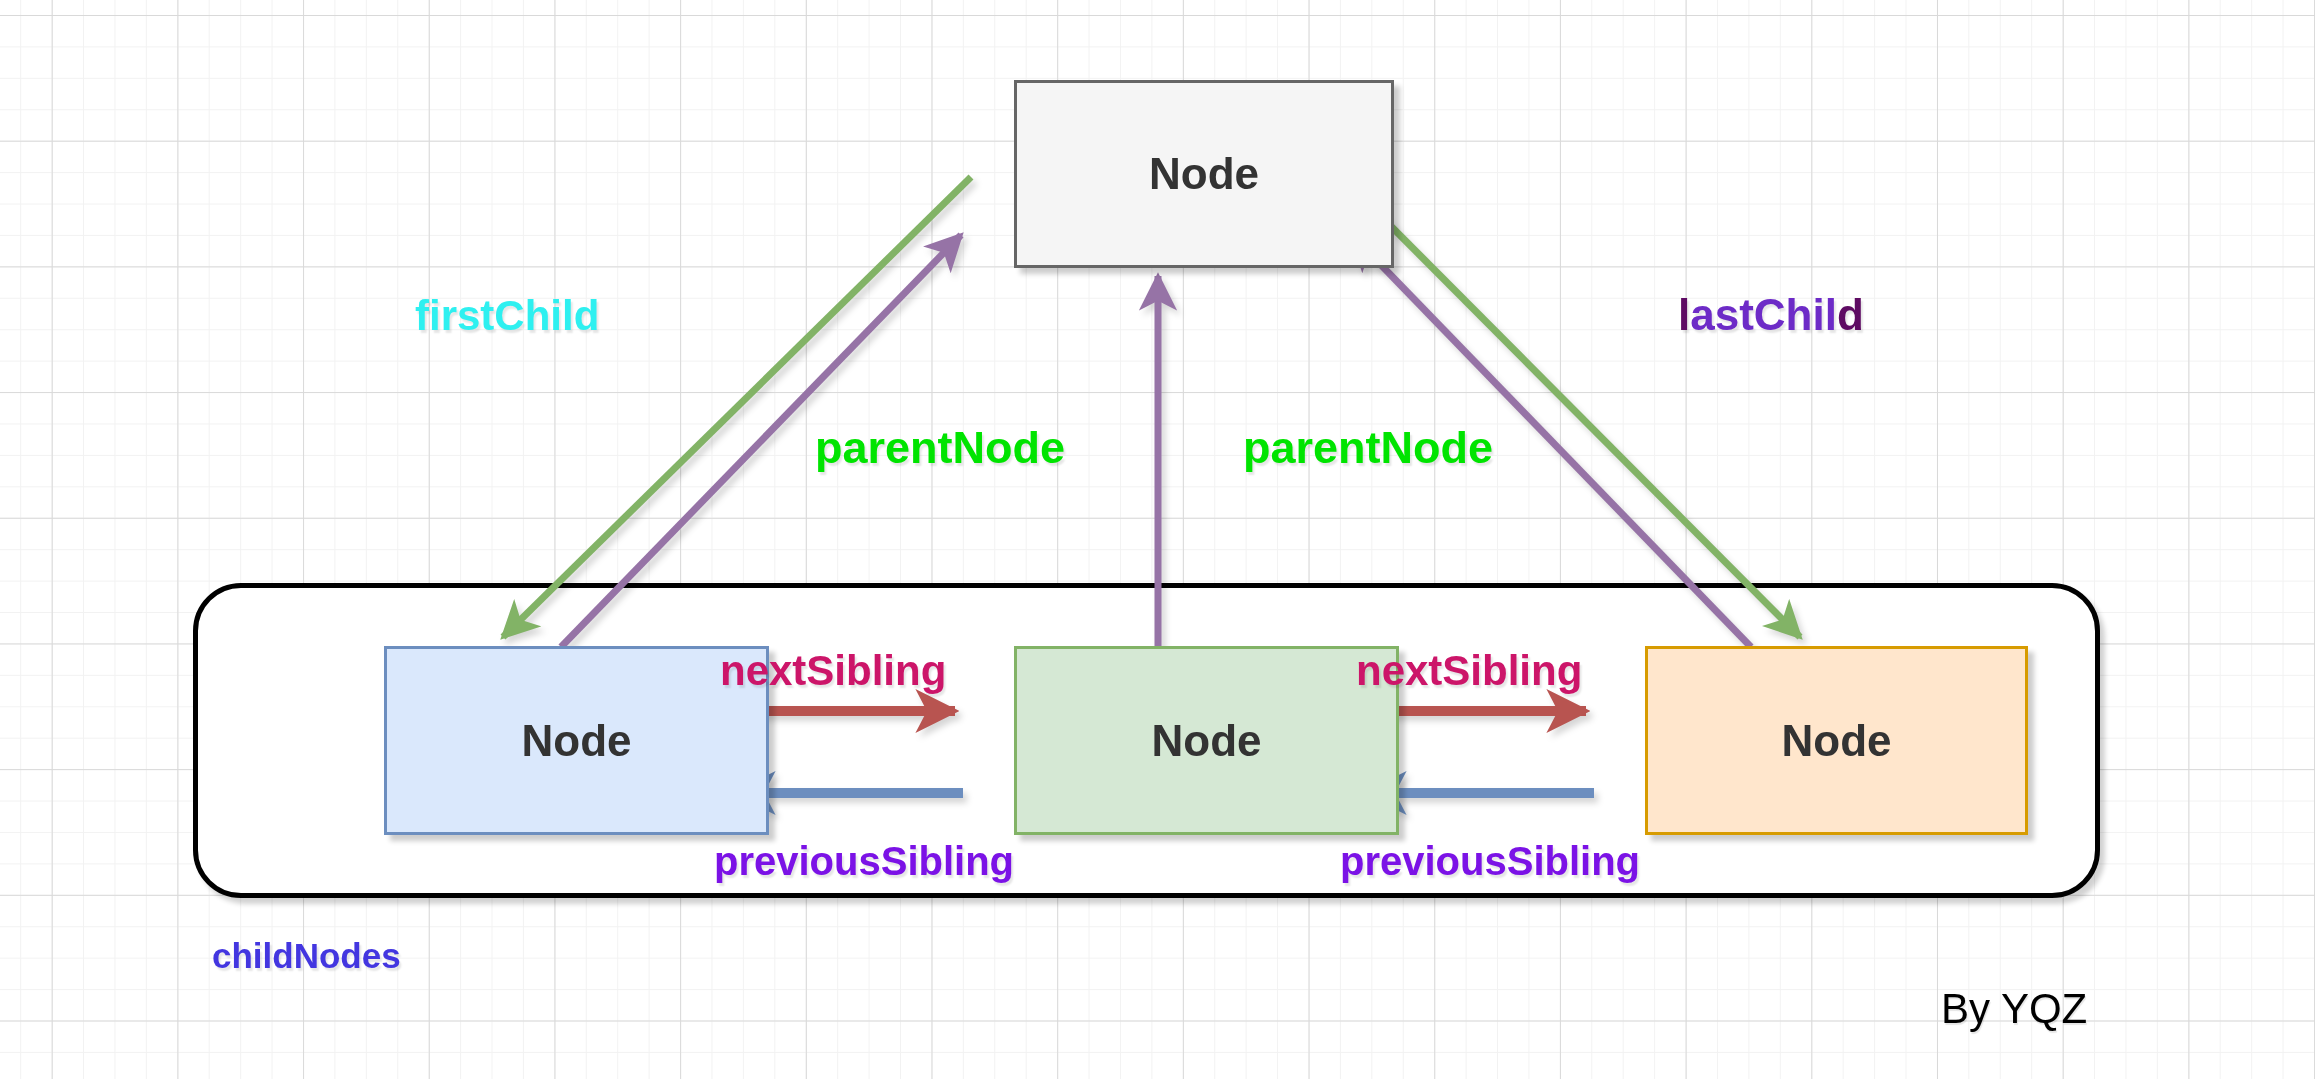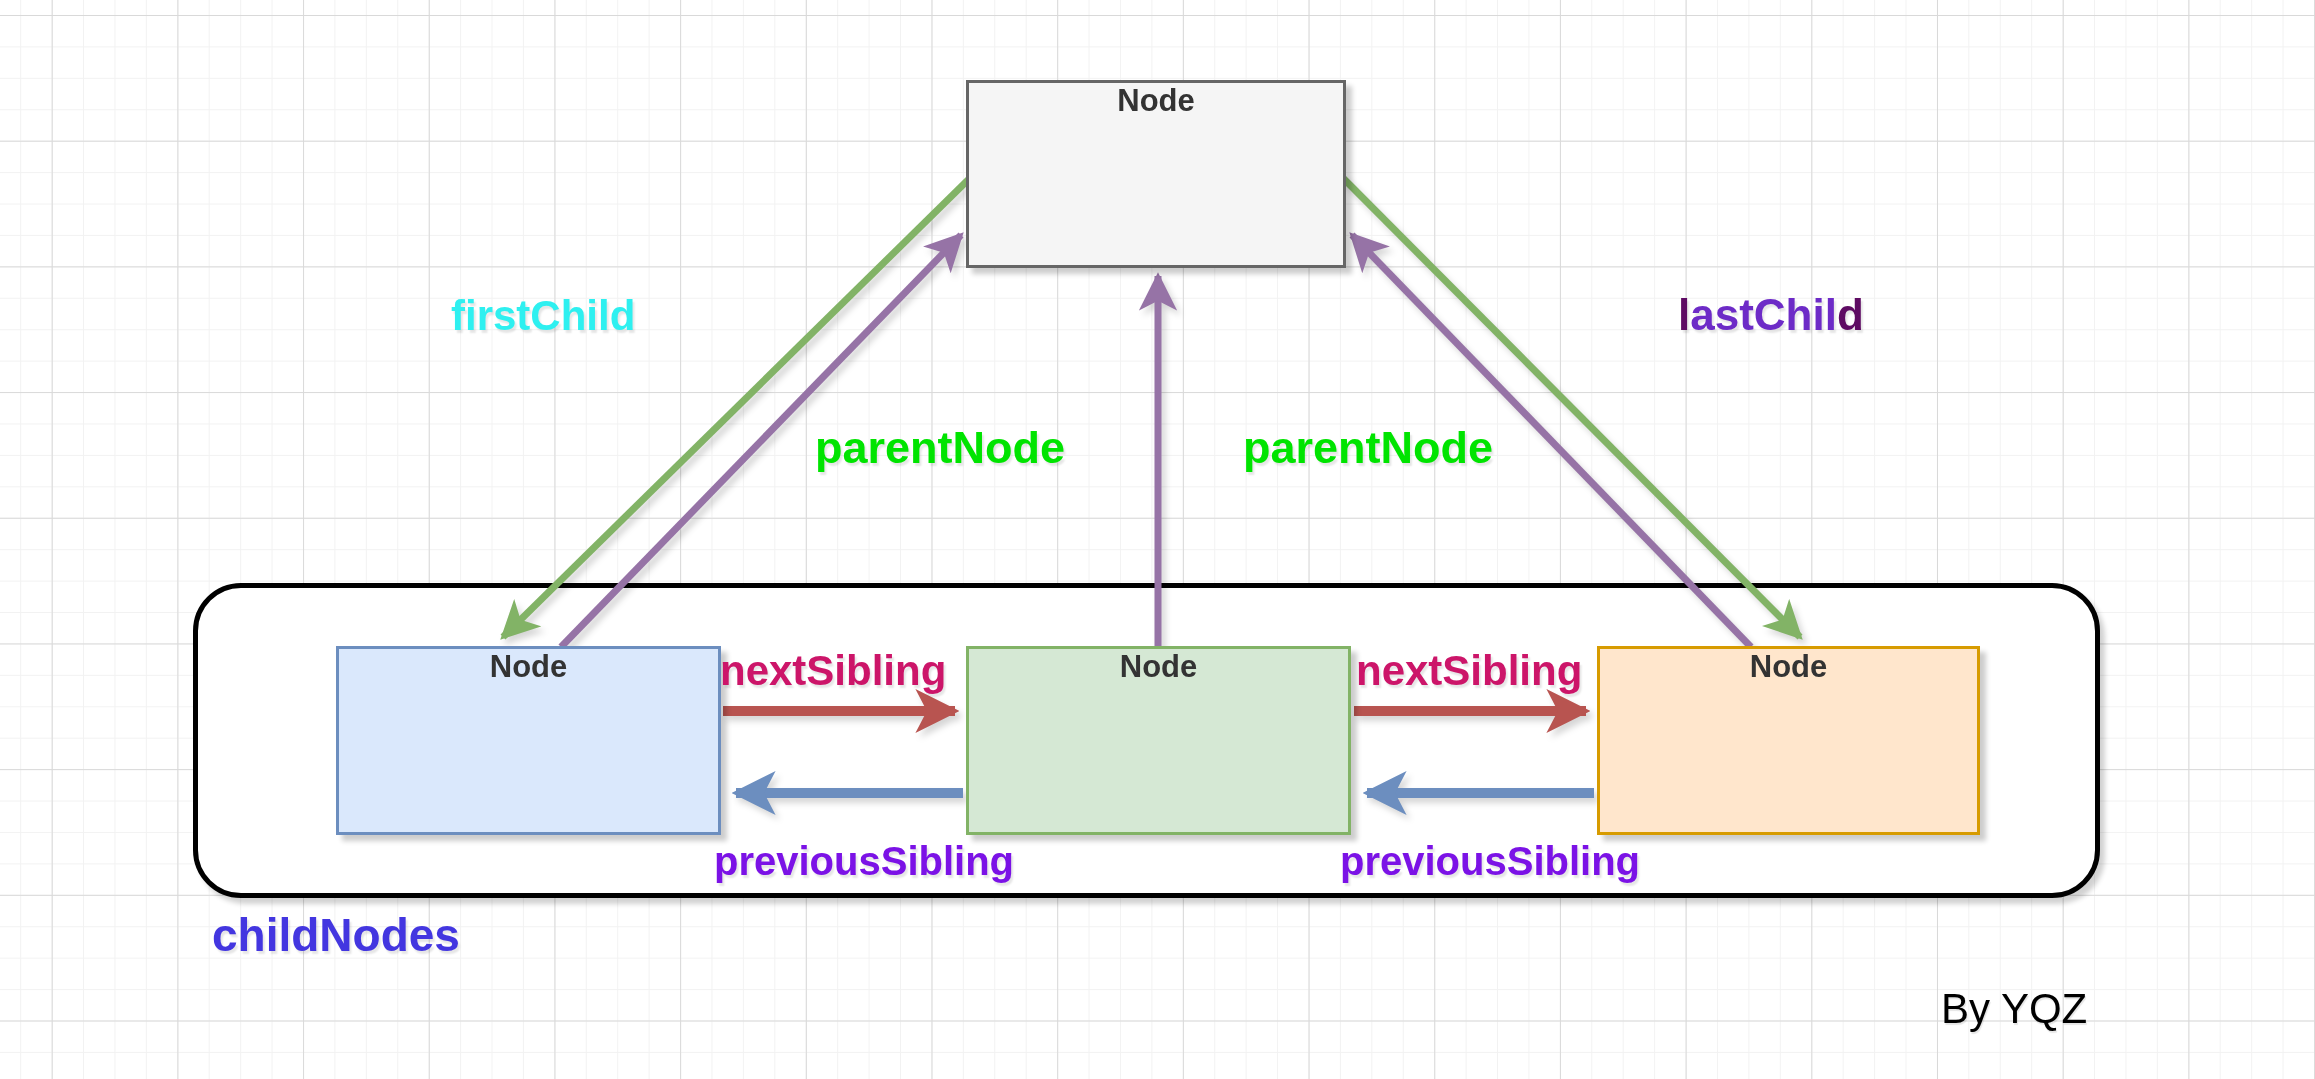--- a/index.html
+++ b/index.html
@@ -44,24 +44,25 @@
   
   .child-container{
     left:193px;top:583px;width:1907px;height:315px;
     background:#ffffff;
     border:5px solid var(--container-border);
     border-radius:48px;
     box-shadow:5px 6px 5px rgba(0,0,0,0.18);
   }
   
   .node-box{
-    display:flex;align-items:flex-start;justify-content:center;
+    display:flex;align-items:center;justify-content:center;
     border-style:solid;border-width:3px;
-    font-weight:bold;font-size:31px;color:var(--node-text);
+    font-weight:bold;font-size:44px;color:var(--node-text);
     box-shadow:6px 6px 5px rgba(0,0,0,0.20);
+    margin-left:48px;
   }
   .node-parent{left:966px;top:80px;width:380px;height:188px;
     background:var(--parent-box-fill);border-color:var(--parent-box-border);}
   .node-first{left:336px;top:646px;width:385px;height:189px;
     background:var(--first-box-fill);border-color:var(--first-box-border);}
   .node-middle{left:966px;top:646px;width:385px;height:189px;
     background:var(--middle-box-fill);border-color:var(--middle-box-border);}
   .node-last{left:1597px;top:646px;width:383px;height:189px;
     background:var(--last-box-fill);border-color:var(--last-box-border);}
   
@@ -71,31 +72,31 @@
   line.purple{stroke:var(--purple-arrow);stroke-width:7;}
   line.red{stroke:var(--red-arrow);stroke-width:10;}
   line.blue{stroke:var(--blue-arrow);stroke-width:10;}
   #mk-green path{fill:var(--green-arrow);}
   #mk-purple path{fill:var(--purple-arrow);}
   #mk-red path{fill:var(--red-arrow);}
   #mk-blue path{fill:var(--blue-arrow);}
   
   .lbl{font-weight:bold;line-height:1;white-space:nowrap;
     text-shadow:2px 3px 2px rgba(0,0,0,0.10);}
-  .lbl-firstchild{left:415px;top:295px;font-size:42px;color:var(--first-child-label);margin-left:36px;}
+  .lbl-firstchild{left:415px;top:295px;font-size:42px;color:var(--first-child-label);}
   .lbl-lastchild{left:1678px;top:293px;font-size:44px;}
   .lbl-lastchild .dk{color:var(--last-child-dark);}
   .lbl-lastchild .md{color:var(--last-child-mid);text-align:right;}
   .lbl-parentnode-l{left:815px;top:425px;font-size:45px;color:var(--parent-node-label);}
   .lbl-parentnode-r{left:1243px;top:425px;font-size:45px;color:var(--parent-node-label);}
   .lbl-nextsibling-1{left:720px;top:650px;font-size:42px;color:var(--next-sibling-label);}
   .lbl-nextsibling-2{left:1356px;top:650px;font-size:42px;color:var(--next-sibling-label);}
   .lbl-prevsibling-1{left:714px;top:841px;font-size:40px;color:var(--previous-sibling-label);}
   .lbl-prevsibling-2{left:1340px;top:841px;font-size:40px;color:var(--previous-sibling-label);}
-  .lbl-childnodes{left:212px;top:912px;font-size:46px;color:var(--child-nodes-label);}
+  .lbl-childnodes{left:212px;top:938px;font-size:35px;color:var(--child-nodes-label);}
   .lbl-credit{left:1941px;top:988px;font-size:42px;font-weight:normal;
     color:var(--credit-text);text-shadow:1px 2px 1px rgba(0,0,0,0.10);}
 </style>
 </head>
 <body>
 
 <div class="abs child-container"></div>
 
 <svg class="abs arrows" viewBox="0 0 2315 1079" xmlns="http://www.w3.org/2000/svg">
   <defs>

